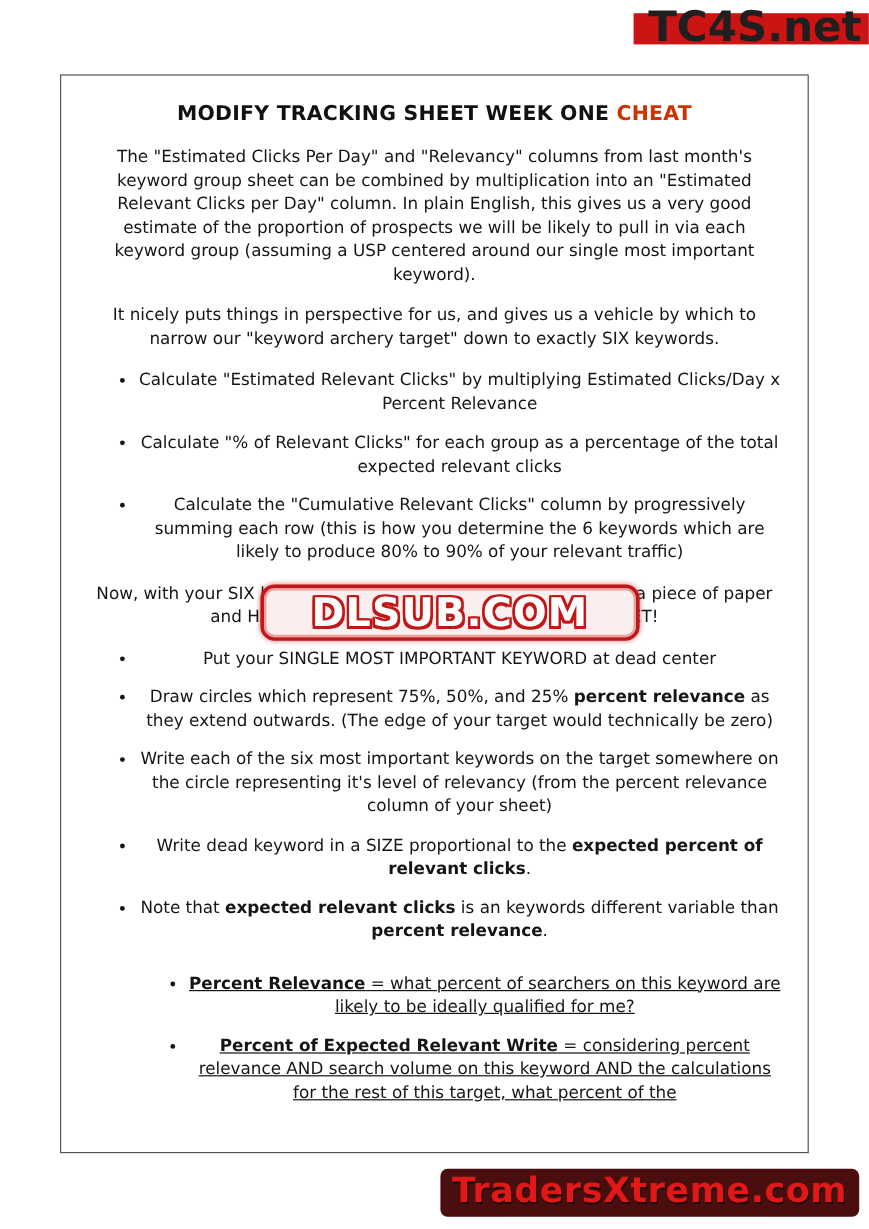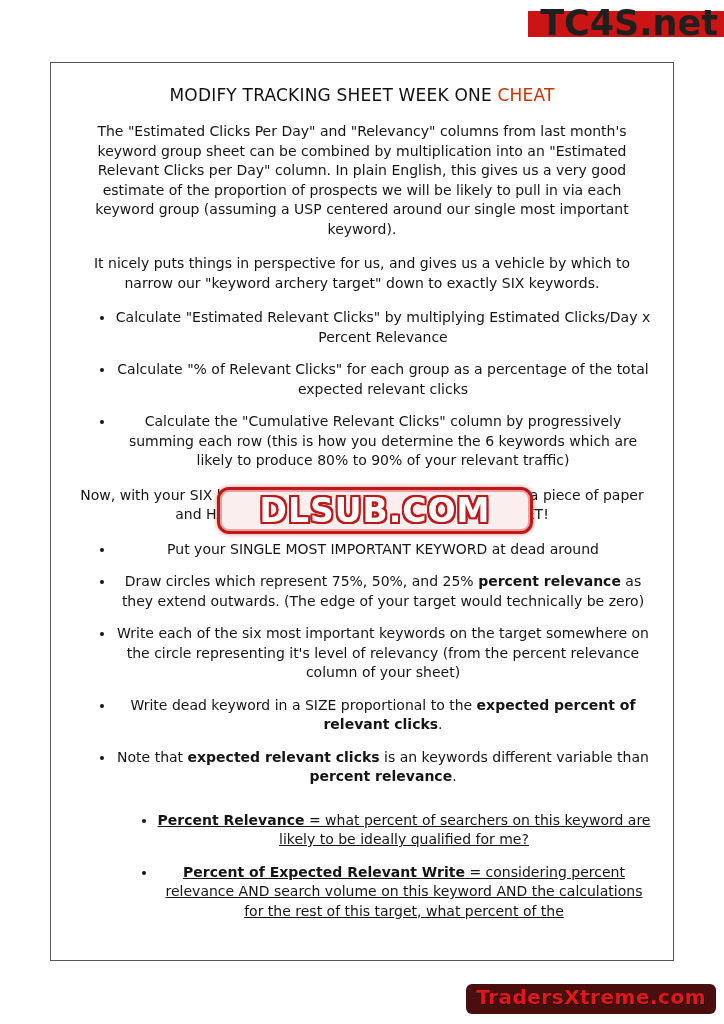--- a/index.html
+++ b/index.html
@@ -30,21 +30,21 @@
     position: absolute; left: 50px; top: 62px;
     width: 624px; height: 899px;
     border: 1px solid #555;
     padding: 14px 22px 0 22px;
     overflow: hidden;
     background: #fff;
   }
   .title {
     margin: 8px 0 17px 0;
     text-align: center;
-    font-size: 17px; font-weight: normal;
+    font-size: 17px; font-weight: bold;
     letter-spacing: 0.2px;
     color: #111;
   }
   .title .accent { color: #cc3300; }
   .doc p {
     margin: 0 0 15px 0;
     font-size: 14px; line-height: 19.5px;
   }
   .doc ul {
     margin: 0 0 15px 0;
@@ -85,21 +85,21 @@
 
   
   .footer-badge {
     position: absolute; right: 8px; bottom: 10px;
     background: #4a0e0e;
     border-radius: 6px;
     padding: 1px 10px 5px 10px;
     z-index: 6;
   }
   .footer-text {
-    font-size: 20px; font-weight: bold;
+    font-size: 29px; font-weight: bold;
     color: #e01818;
     text-shadow: 1px 1px 0 #200404;
     letter-spacing: 0.5px;
   }
 </style>
 </head>
 <body>
 
 <div class="page">
 
@@ -117,21 +117,21 @@
 
     <ul>
         <li><span>Calculate "Estimated Relevant Clicks" by multiplying Estimated Clicks/Day x Percent Relevance</span></li>
         <li><span>Calculate "% of Relevant Clicks" for each group as a percentage of the total expected relevant clicks</span></li>
         <li><span>Calculate the "Cumulative Relevant Clicks" column by progressively summing each row (this is how you determine the 6 keywords which are likely to produce 80% to 90% of your relevant traffic)</span></li>
       </ul>
 
     <p>Now, with your SIX keywords in hand, get out your crayons and a piece of paper and HAND DRAW YOUR KEYWORD ARCHERY TARGET!</p>
 
     <ul>
-        <li><span>Put your SINGLE MOST IMPORTANT KEYWORD at dead around</span></li>
+        <li><span>Put your SINGLE MOST IMPORTANT KEYWORD at dead center</span></li>
         <li><span>Draw circles which represent 75%, 50%, and 25% </span><span class="bold">percent relevance</span><span> as they extend outwards.  (The edge of your target would technically be zero)</span></li>
         <li><span>Write each of the six most important keywords on the target somewhere on the circle representing it's level of relevancy (from the percent relevance column of your sheet)</span></li>
         <li><span>Write dead keyword in a SIZE proportional to the </span><span class="bold">expected percent of relevant clicks</span><span>.</span></li>
         <li><span>Note that </span><span class="bold">expected relevant clicks</span><span> is an keywords different variable than </span><span class="bold">percent relevance</span><span>.</span></li>
       </ul>
 
     <ul class="nested">
         <li><span class="bold">Percent Relevance</span><span> = what percent of searchers on this keyword are likely to be ideally qualified for me?</span></li>
         <li><span class="bold">Percent of Expected Relevant Write</span><span> = considering percent relevance AND search volume on this keyword AND the calculations for the rest of this target, what percent of the</span></li>
       </ul>

